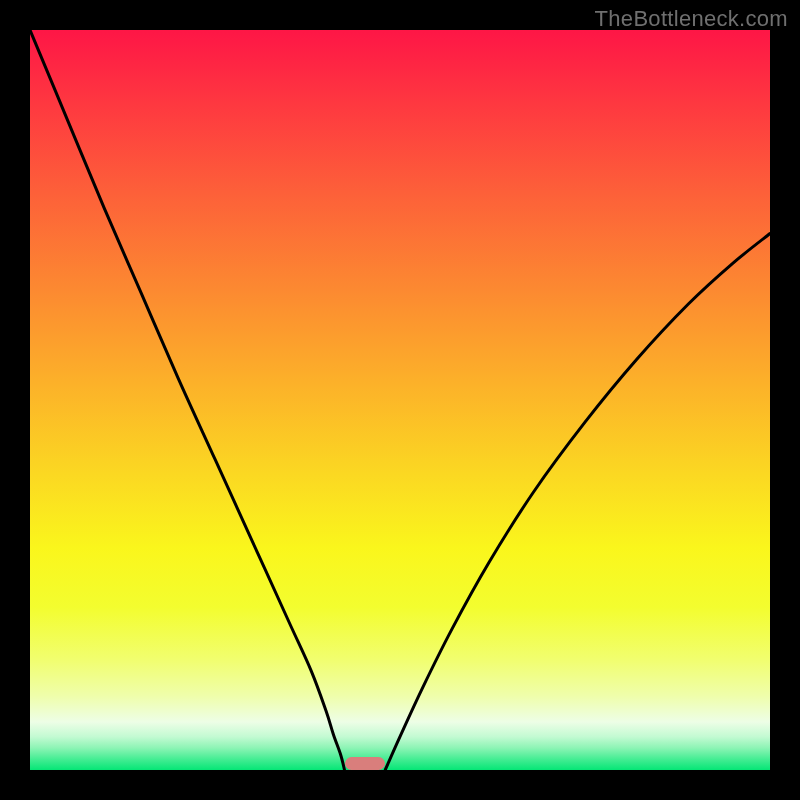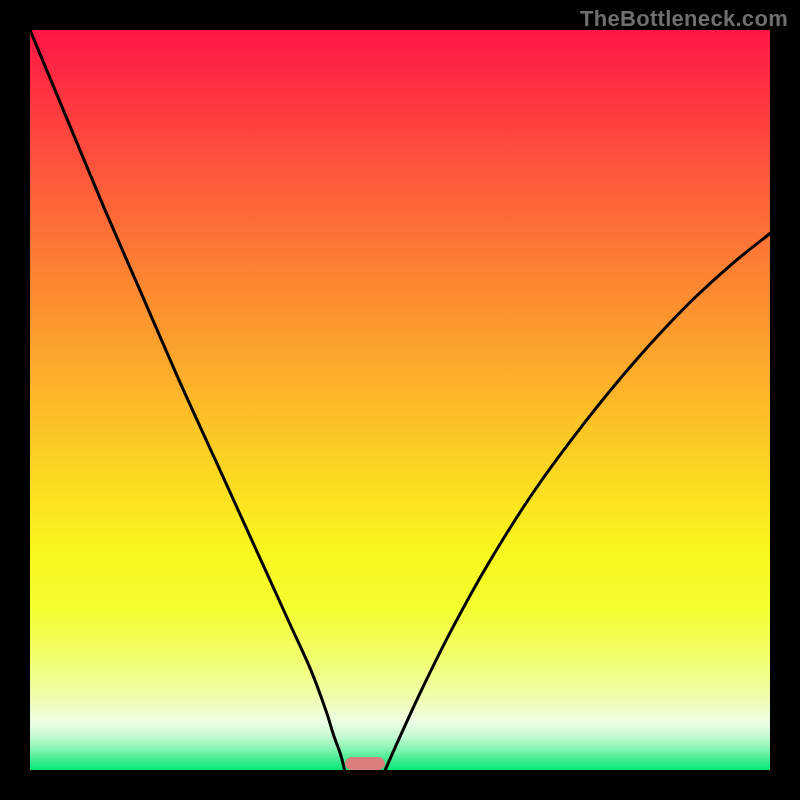--- a/index.html
+++ b/index.html
@@ -18,21 +18,21 @@
     width: 800px;
     height: 800px;
     background: #000;
   }
   .watermark {
     position: absolute;
     top: 6px;
     right: 12px;
     color: #6f6f6f;
     font-size: 22px;
-    font-weight: 700;
+    font-weight: 400;
     letter-spacing: 0.3px;
     z-index: 40;
     user-select: none;
   }
   .plot-area {
     position: absolute;
     left: 30px;
     top: 30px;
     width: 740px;
     height: 740px;

